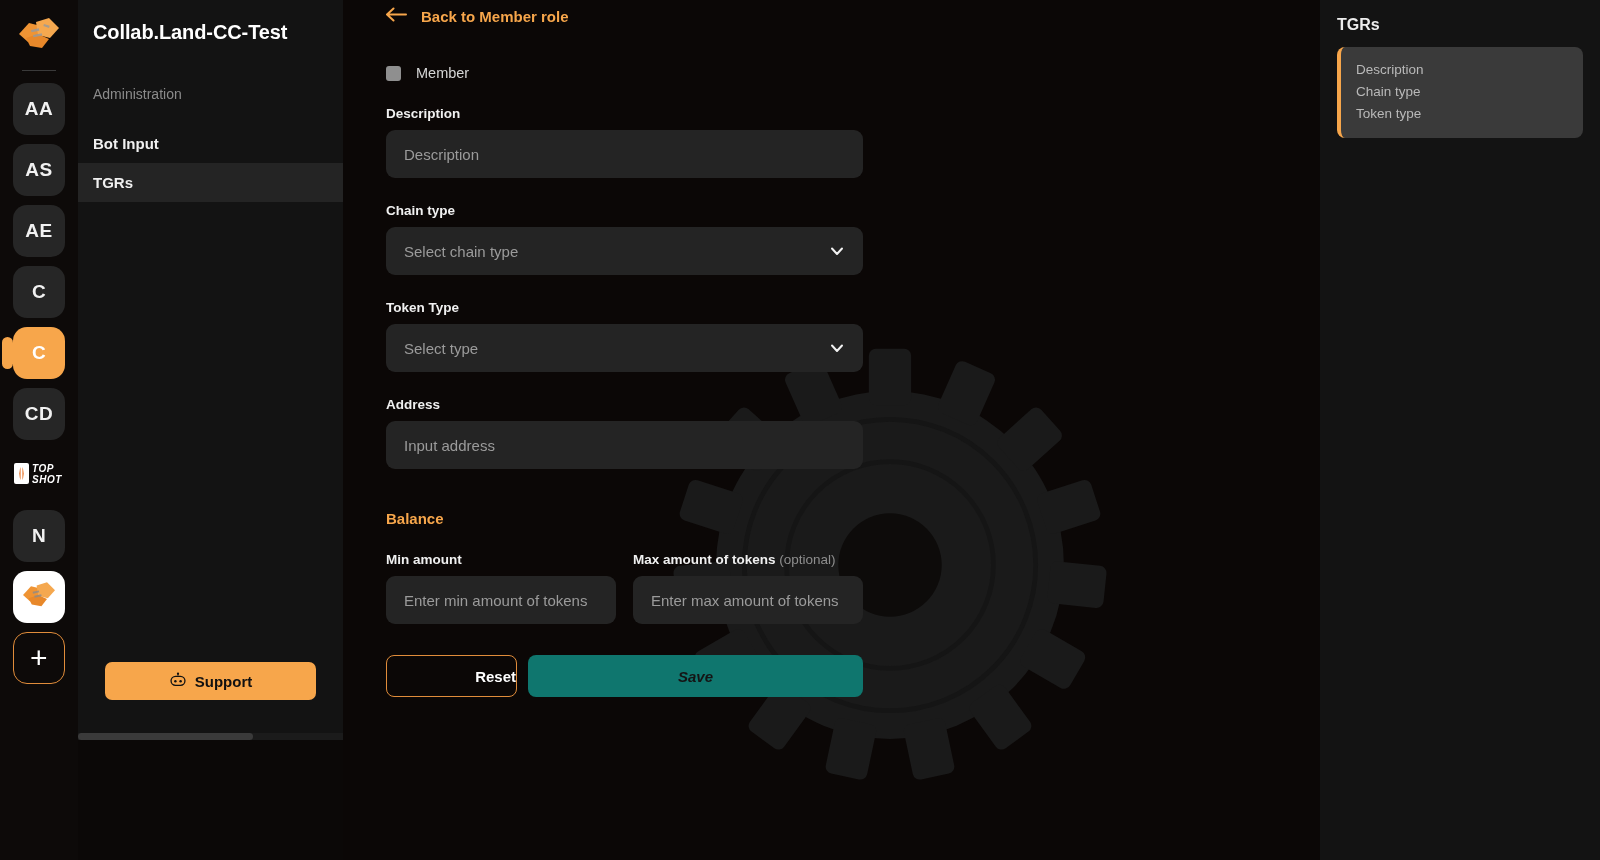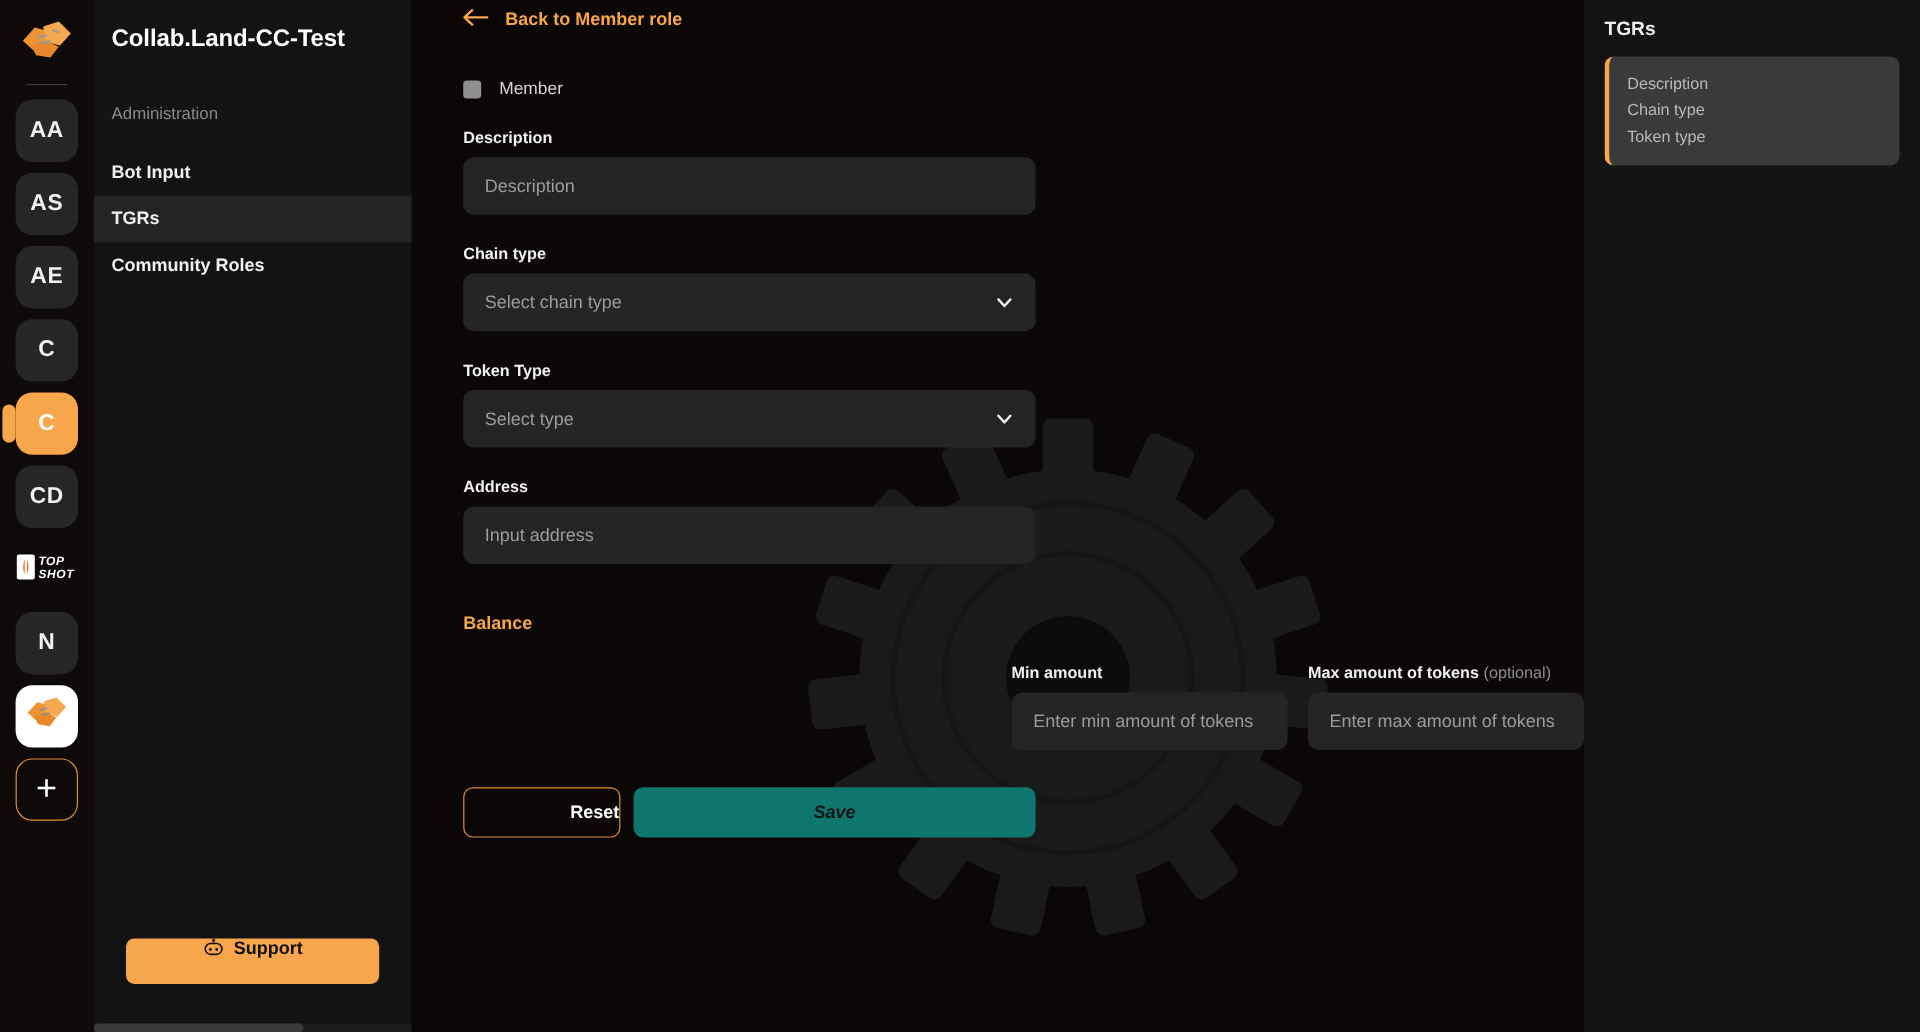--- a/index.html
+++ b/index.html
@@ -49,21 +49,21 @@
     color: #ffffff; font-weight: 400; font-size: 30px;
   }
   .rail-pill {
     position: absolute; left: -11px; top: 10px;
     width: 11px; height: 32px; border-radius: 6px;
     background: #f7a64b;
   }
 
   
   .sidebar {
-    width: 265px; height: 860px;
+    width: 265px; height: 740px;
     background: #131313;
     position: relative;
     display: flex; flex-direction: column;
     z-index: 4;
   }
   .sb-title {
     font-family: "Liberation Sans", sans-serif;
     font-size: 20px; font-weight: 700; color: #ffffff;
     padding: 21px 0 0 15px;
     letter-spacing: -0.1px;
@@ -83,21 +83,21 @@
   }
   .sb-item.active { background: #242424; }
   .sb-spacer { flex: 1; }
   .sb-support-wrap { padding: 0 27px 40px 27px; }
   .sb-support {
     height: 38px; width: 100%;
     background: #f7a64b; color: #111111;
     border: none; border-radius: 7px;
     font-family: "Liberation Sans", sans-serif;
     font-size: 15px; font-weight: 700;
-    display: flex; justify-content: center; gap: 8px;
+    display: flex; align-items: center; justify-content: center; gap: 8px;
     cursor: pointer;
   }
   .sb-scroll {
     position: absolute; left: 0; bottom: 0; width: 265px; height: 7px;
     background: #1b1b1b;
   }
   .sb-scroll i { display:block; height: 7px; width: 175px; background: #3a3a3a; border-radius: 4px;}
 
   
   .main {
@@ -149,21 +149,21 @@
     cursor: text;
   }
   .control.select { justify-content: space-between; cursor: pointer; }
   .chev { width: 16px; height: 16px; flex: none; }
 
   .balance-title {
     font-family: "Liberation Sans", sans-serif;
     font-size: 15px; font-weight: 700; color: #f7a64b;
     margin-top: 41px;
   }
-  .two-col { display: flex; gap: 17px; margin-top: 25px; justify-content: flex-end; }
+  .two-col { display: flex; gap: 17px; margin-top: 25px; }
   .two-col .field { margin-top: 0; width: 230px; }
 
   .actions { display: flex; gap: 11px; margin-top: 31px; }
   .btn {
     height: 42px; border-radius: 8px;
     font-family: "Liberation Sans", sans-serif;
     font-size: 15px; font-weight: 700;
     display: flex; align-items: center; justify-content: center;
     cursor: pointer;
   }
@@ -276,23 +276,20 @@
   <div class="sidebar">
     <div class="sb-title">Collab.Land-CC-Test</div>
     <div class="sb-section">Administration</div>
 
     <div class="sb-nav">
       <div class="sb-item">
         <span>Bot Input</span>
       </div>
       <div class="sb-item active">
         <span>TGRs</span>
-      </div>
-      <div class="sb-item">
-        <span>Community Roles</span>
       </div>
     </div>
 
     <div class="sb-spacer"></div>
 
     <div class="sb-support-wrap">
       <div class="sb-support">
         <span>
           <svg width="18" height="16" viewBox="0 0 22 19">
             <path d="M11 1.5 v2.5" stroke="#111" stroke-width="1.6" fill="none"></path>

